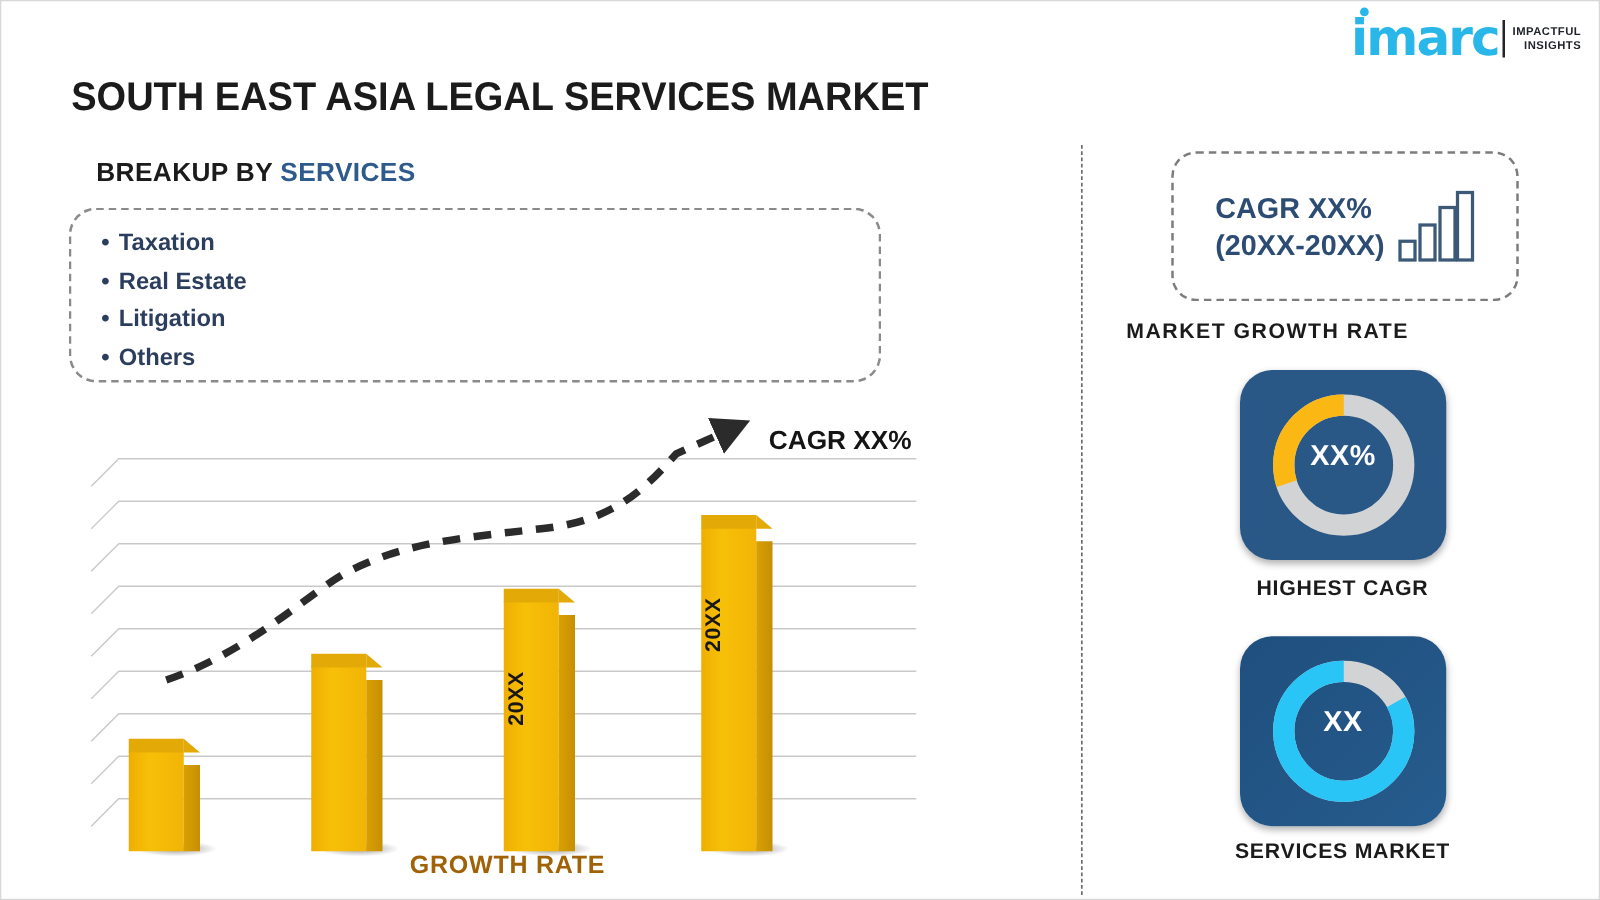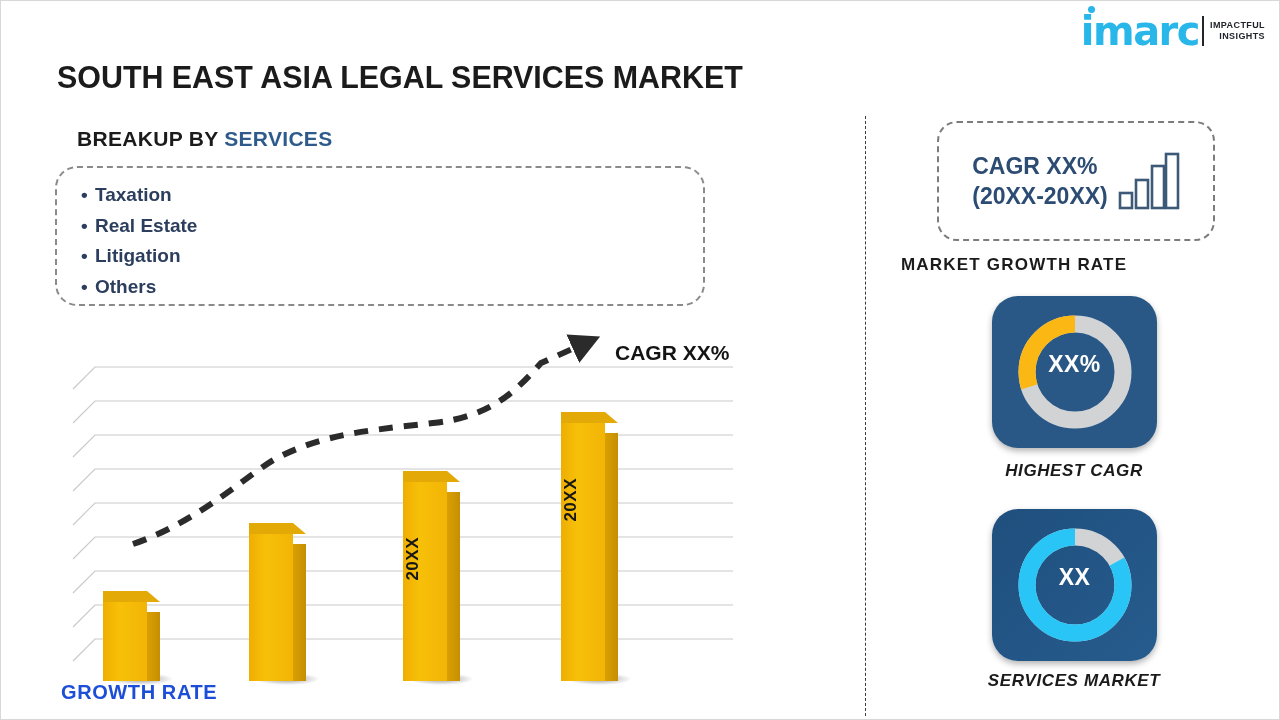--- a/index.html
+++ b/index.html
@@ -209,24 +209,24 @@
     font-size: 21px;
     font-weight: bold;
     color: #141414;
     white-space: nowrap;
   }
   #growth-rate-label {
     position: absolute;
     left: 60px;
     top: 680px;
     width: 690px;
-    text-align: left;
+    text-align: center;
     font-size: 20px;
     font-weight: bold;
-    color: #1d4ed8;
+    color: #a16207;
     letter-spacing: 0.6px;
     font-family: "Liberation Sans Narrow", "Liberation Sans", sans-serif;
   }
 
   
   #divider {
     position: absolute;
     left: 864px;
     top: 115px;
     width: 0;
@@ -309,21 +309,20 @@
   }
   .donut-caption {
     position: absolute;
     width: 350px;
     left: 898px;
     text-align: center;
     font-size: 17px;
     font-weight: bold;
     color: #1b1b1b;
     letter-spacing: 0.6px;
-    font-style: italic;
   }
   #highest-cagr-caption { top: 460px; }
   #largest-market-caption { top: 670px; }
 </style>
 </head>
 <body>
 
 <div id="slide">
 
   <div id="logo">

